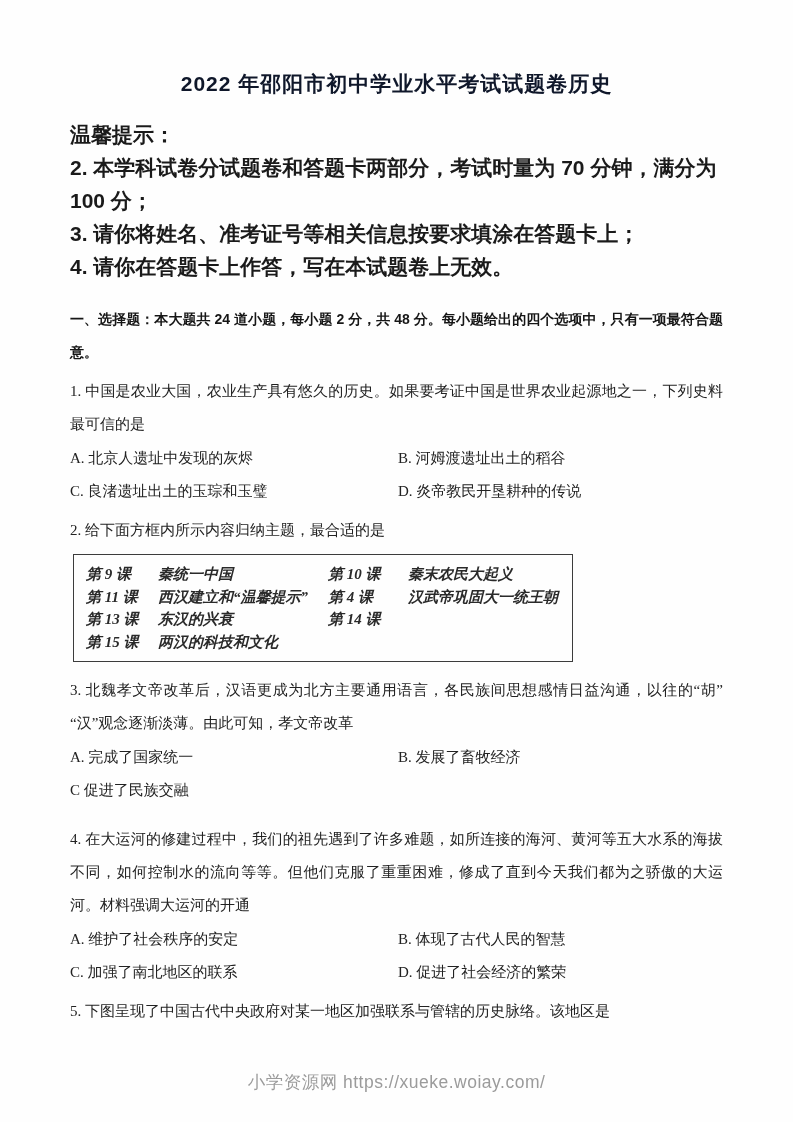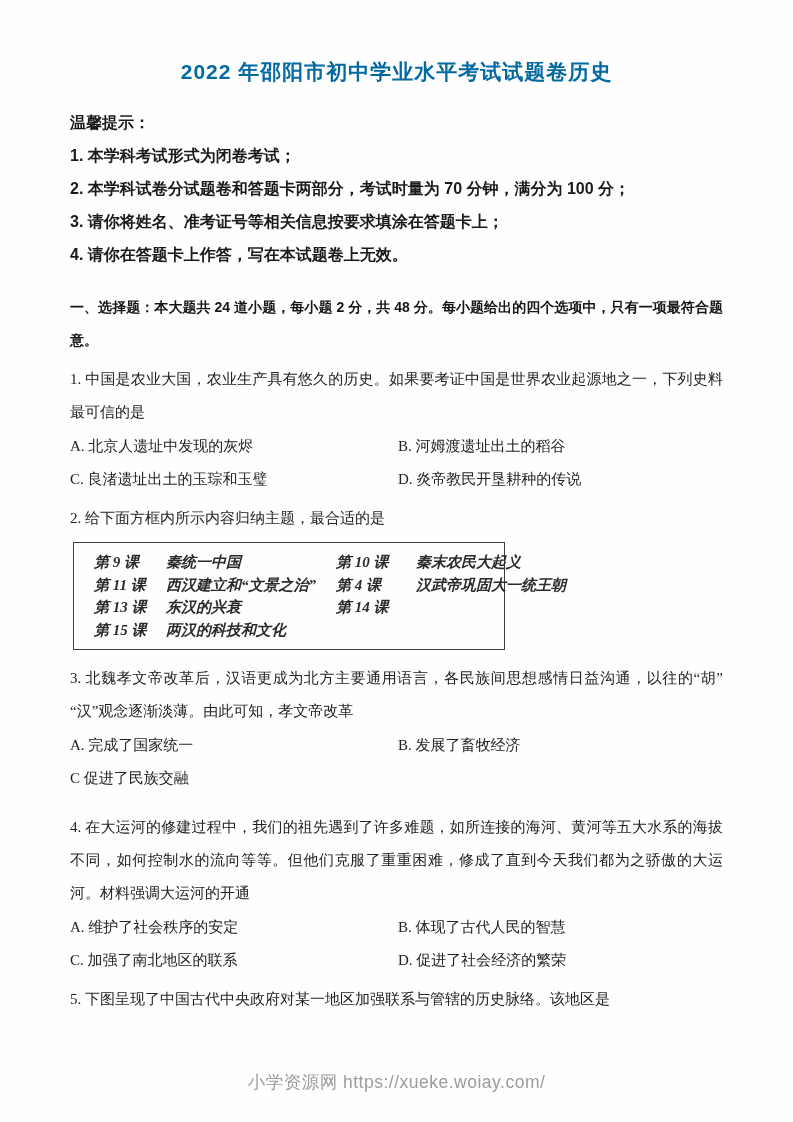--- a/index.html
+++ b/index.html
@@ -8,35 +8,35 @@
     background:#ffffff;
     font-family:"Liberation Serif","DejaVu Serif",serif;
     color:#1e1e1e;
     position:relative;
     overflow:hidden;
   }
   .page{position:absolute;inset:0;background:#fefefe;}
   .content{padding:58px 70px 0 70px;}
 
   .doc-title{
-    margin:0 0 20px 0;
+    margin:12px 0 20px 0;
     text-align:center;
     font-family:"Liberation Sans","DejaVu Sans",sans-serif;
     font-size:21px;
     font-weight:700;
     letter-spacing:1px;
-    color:#0369a1;
+    color:#0f172a;
   }
 
   .notice p{
     margin:0;
     line-height:33px;
     font-family:"Liberation Sans","DejaVu Sans",sans-serif;
     font-weight:700;
-    font-size:16px;
+    font-size:21px;
     color:#1a1a1a;
   }
 
   .section-heading{
     margin:20px 0 0 0;
     line-height:33px;
     font-family:"Liberation Sans","DejaVu Sans",sans-serif;
     font-weight:700;
     font-size:14px;
     text-align:justify;
@@ -56,24 +56,24 @@
     grid-template-columns:328px 1fr;
     line-height:33px;
     font-size:15px;
     color:#222222;
     margin-top:1px;
   }
   .q4{margin-top:16px;}
 
   .lesson-box{
     box-sizing:border-box;
-    width:432px;
+    width:500px;
     margin:7px 0 12px 3px;
     border:1.5px solid #3c3c3c;
-    padding:8px 8px 8px 20px;
+    padding:8px 8px 8px 12px;
     font-style:italic;
     font-weight:600;
     font-size:15px;
     color:#2a2a2a;
   }
   .lesson-row{
     display:grid;
     grid-template-columns:72px 170px 80px 1fr;
     line-height:22.5px;
     white-space:nowrap;
@@ -93,21 +93,20 @@
 </head>
 <body>
 
 <div class="page">
   <div class="content">
 
     <h1 class="doc-title">2022 年邵阳市初中学业水平考试试题卷历史</h1>
 
     <div class="notice">
       <p>温馨提示：</p>
-      <p>1. 本学科考试形式为闭卷考试；</p>
       <p>2. 本学科试卷分试题卷和答题卡两部分，考试时量为 70 分钟，满分为 100 分；</p>
       <p>3. 请你将姓名、准考证号等相关信息按要求填涂在答题卡上；</p>
       <p>4. 请你在答题卡上作答，写在本试题卷上无效。</p>
     </div>
 
     <p class="section-heading">一、选择题：本大题共 24 道小题，每小题 2 分，共 48 分。每小题给出的四个选项中，只有一项最符合题意。</p>
 
     <div class="question">
       <p class="stem">1. 中国是农业大国，农业生产具有悠久的历史。如果要考证中国是世界农业起源地之一，下列史料最可信的是</p>
       <div class="options">
@@ -123,21 +122,21 @@
 
       <div class="lesson-box">
         <div class="lesson-row">
           <span>第 9 课</span>
           <span>秦统一中国</span>
           <span>第 10 课</span>
           <span>秦末农民大起义</span>
         </div>
         <div class="lesson-row">
           <span>第 11 课</span>
-          <span>西汉建立和“文景之治”</span>
+          <span>西汉建立和“温馨提示”</span>
           <span>第 4 课</span>
           <span>汉武帝巩固大一统王朝</span>
         </div>
         <div class="lesson-row">
           <span>第 13 课</span>
           <span>东汉的兴衰</span>
           <span>第 14 课</span>
         </div>
         <div class="lesson-row">
           <span>第 15 课</span>

